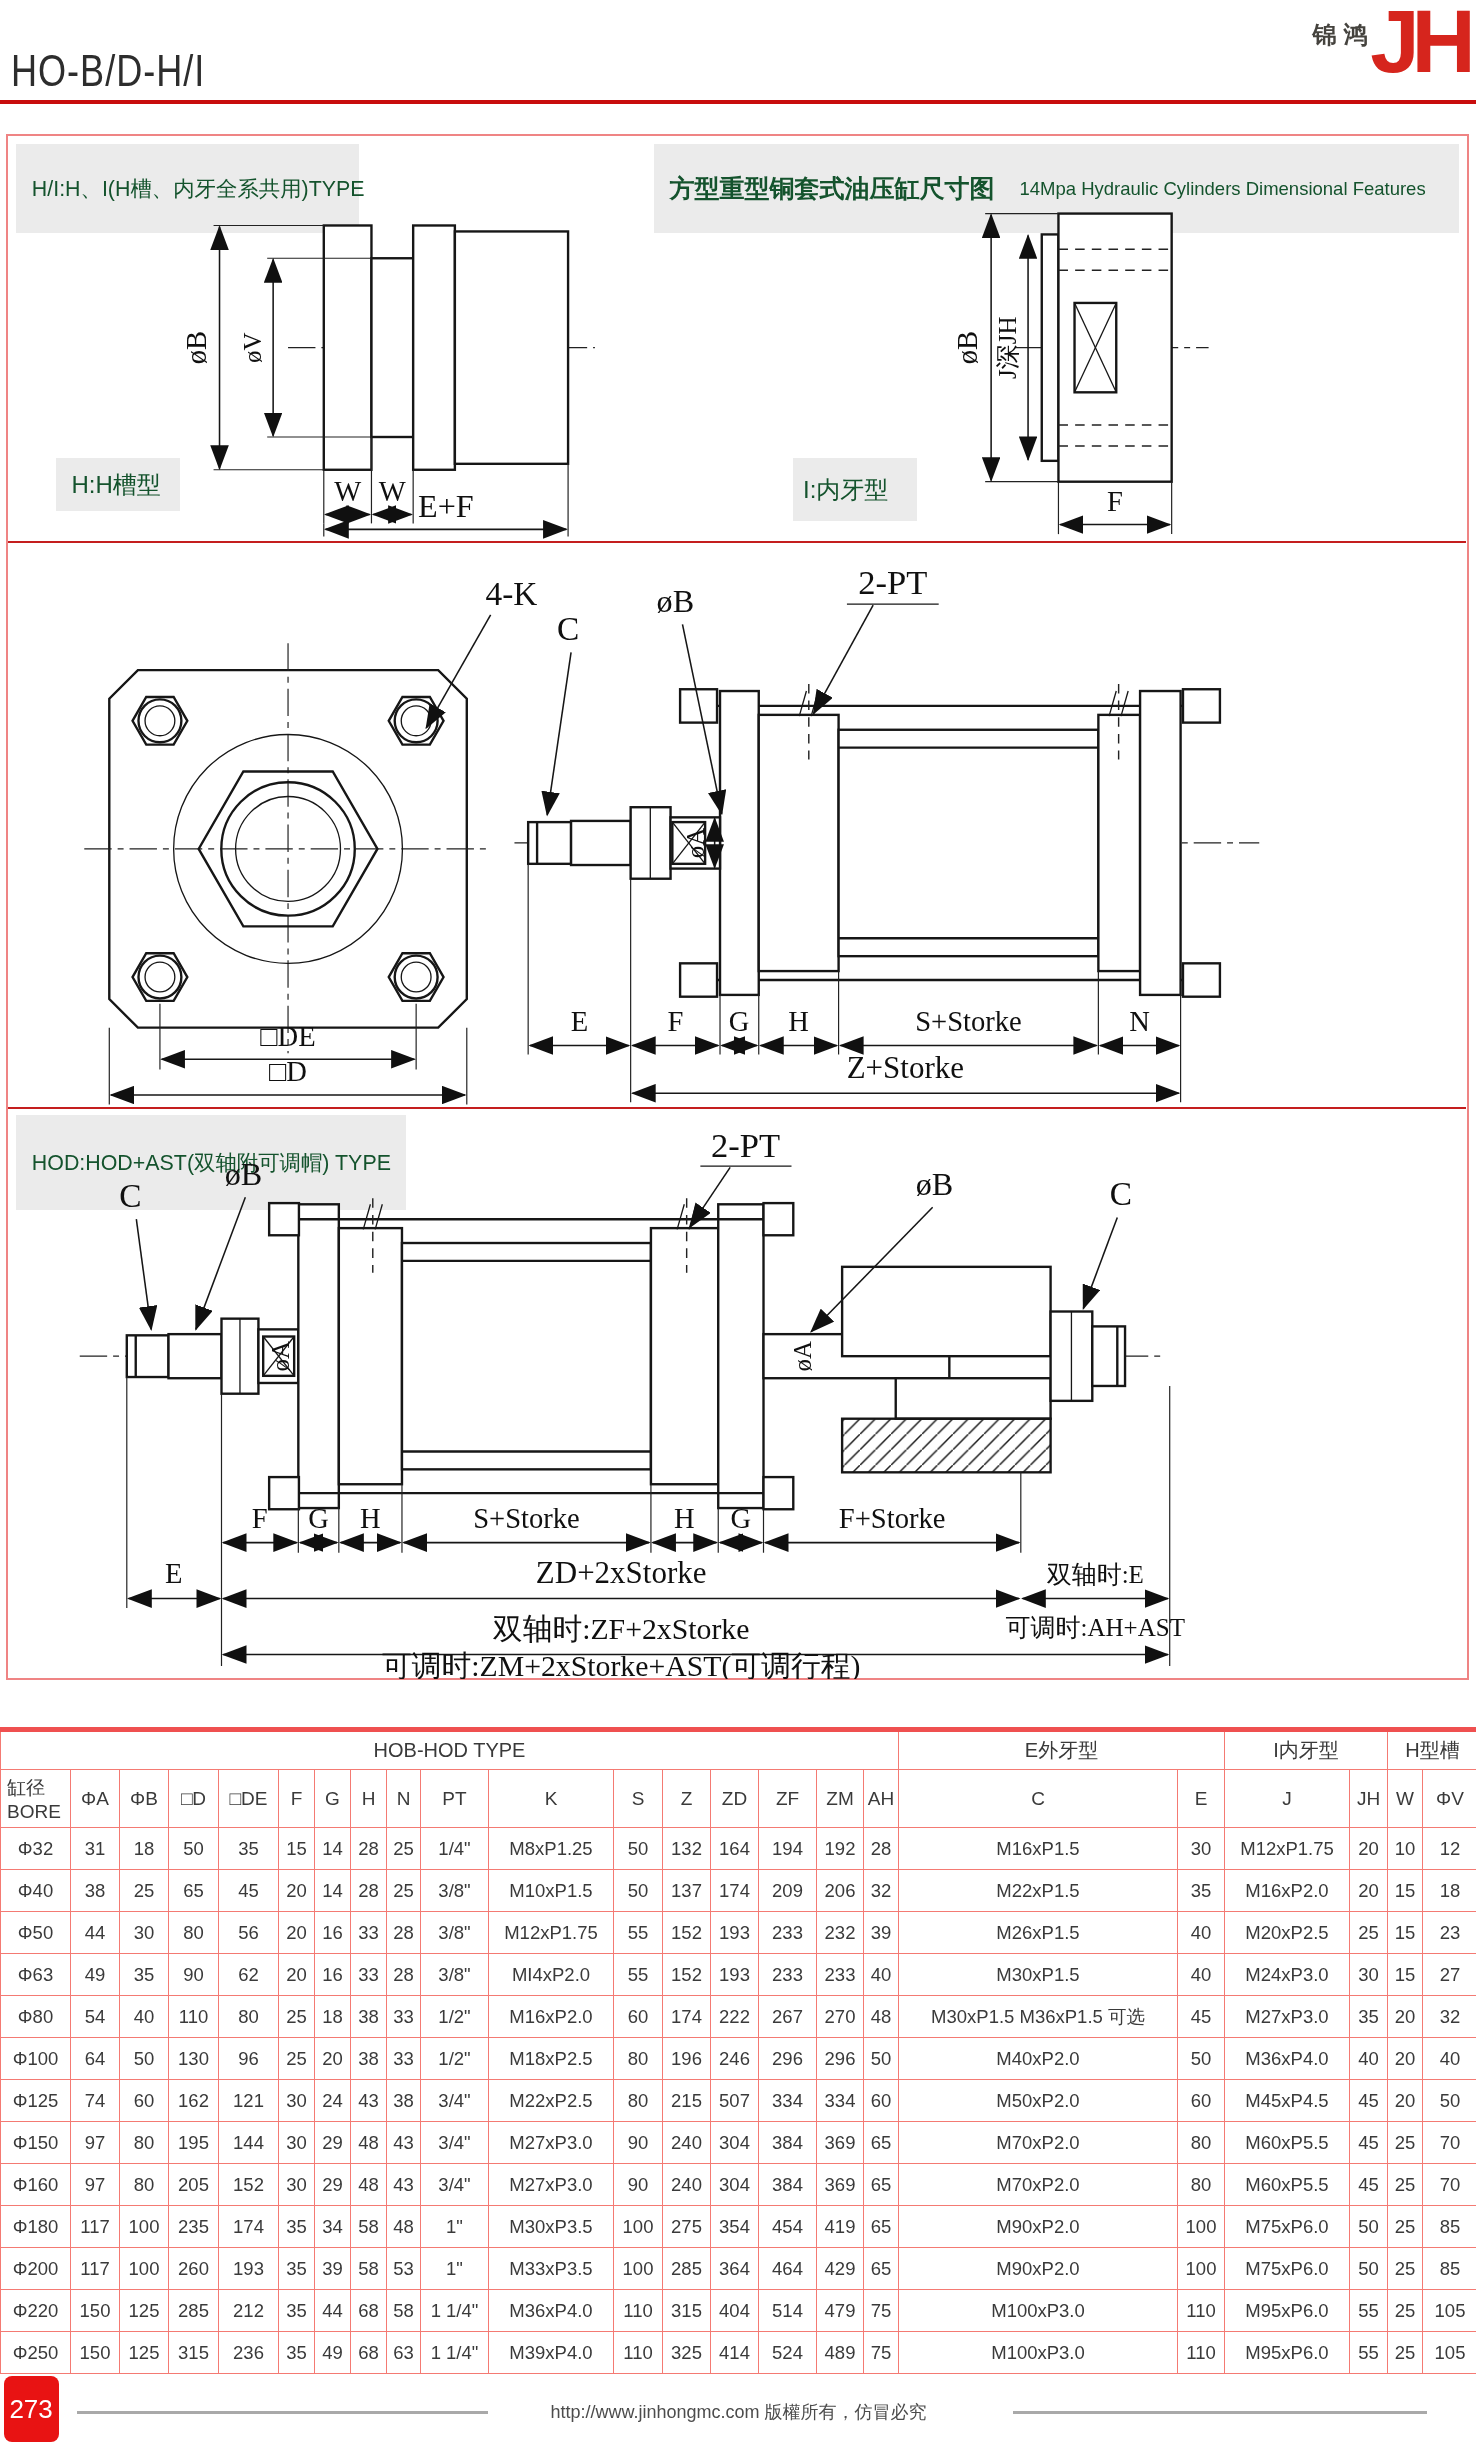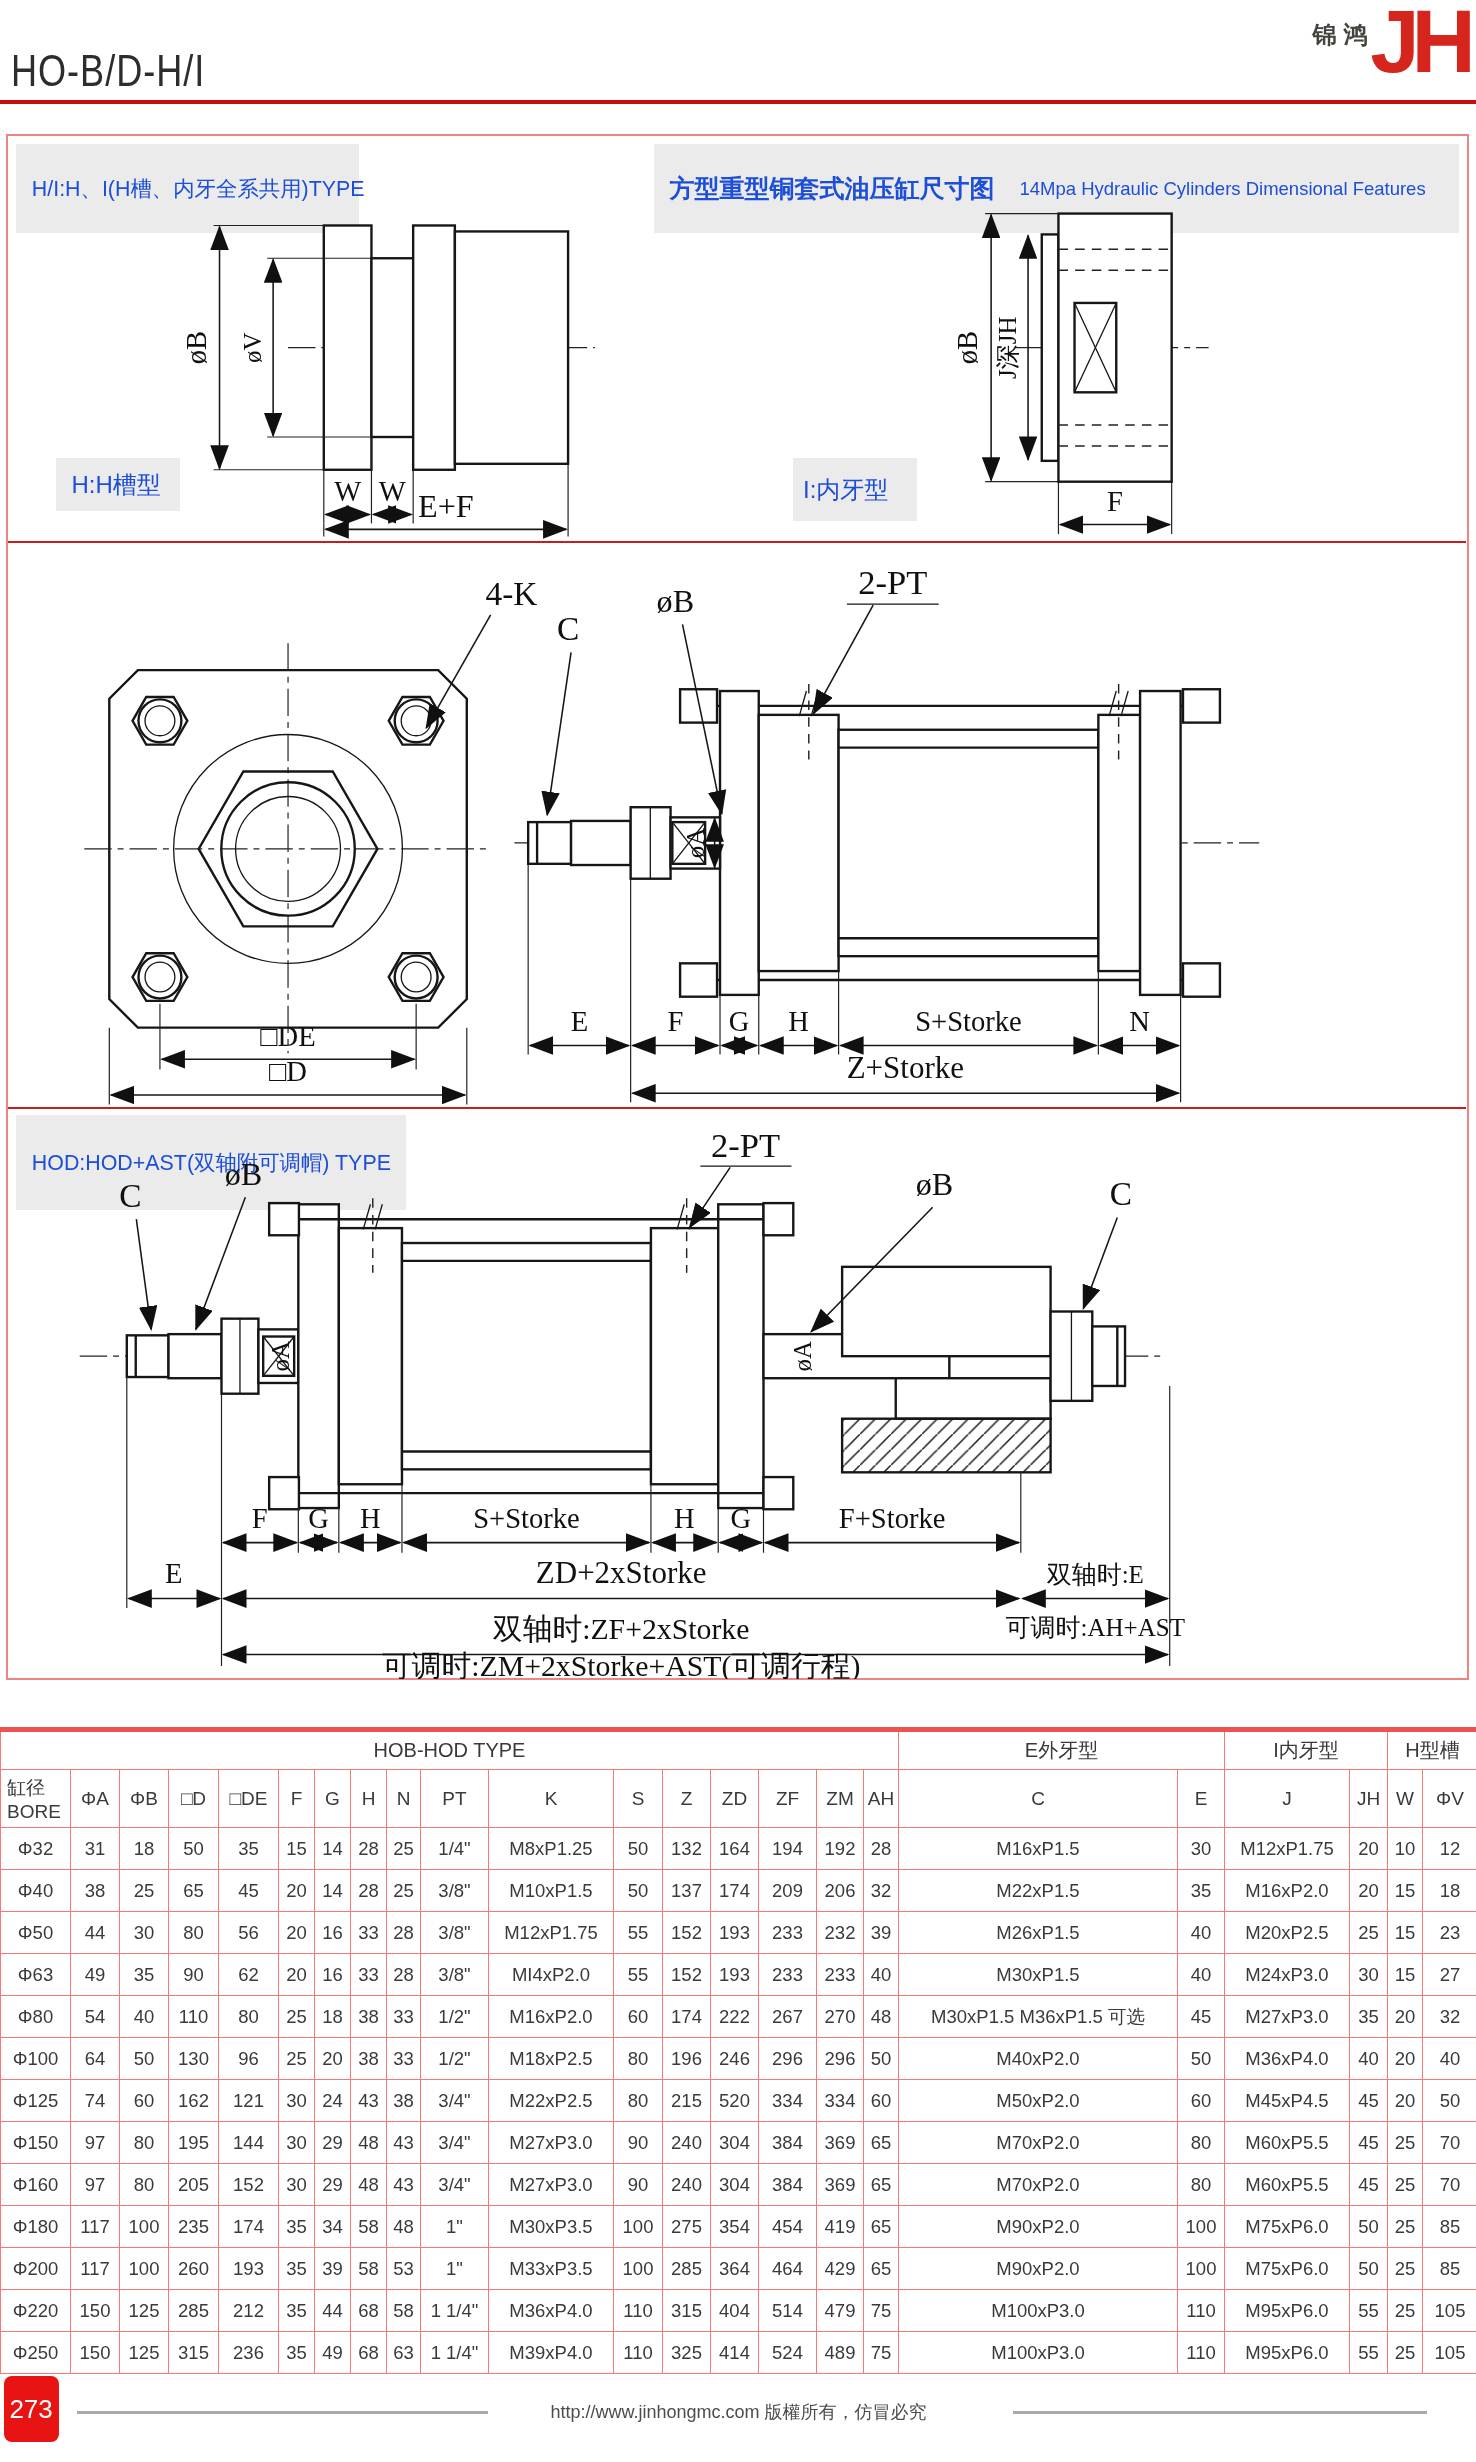--- a/index.html
+++ b/index.html
@@ -9,21 +9,21 @@
   
   #page-title{left:10.7px;top:46px;font-size:44px;color:#2d2d2d;letter-spacing:1.2px;transform:scaleX(.82);transform-origin:left;white-space:nowrap;}
   #logo{right:9.5px;top:3.6px;width:155px;height:95px;}
   #logo .cn{position:absolute;left:0;top:15.5px;font-size:24px;font-weight:bold;color:#45433e;letter-spacing:7.1px;}
   #logo .jh{position:absolute;right:0;top:-10.7px;font-size:89px;font-weight:bold;color:#d6251d;letter-spacing:-8.3px;line-height:1.1;}
   #top-rule{left:0;top:100px;width:1477px;height:4.2px;background:#c80d0d;}
 
   
   #panel{left:6px;top:134px;width:1463px;height:1546px;border:2.4px solid #ef8484;box-sizing:border-box;background:#fff;}
   .divider{position:absolute;left:0;width:1458px;height:1.8px;background:#c41e1e;}
-  .glabel{position:absolute;background:#ebebeb;color:#1d4ed8;display:flex;align-items:center;padding-left:15.5px;box-sizing:border-box;font-size:21.4px;white-space:nowrap;}
+  .glabel{position:absolute;background:#ebebeb;color:#14532d;display:flex;align-items:center;padding-left:15.5px;box-sizing:border-box;font-size:21.4px;white-space:nowrap;}
   .glabel .big{font-size:25px;font-weight:bold;margin-right:25px;}
   .glabel .en{font-size:18.5px;}
   svg{position:absolute;left:0;}
   svg text{font-family:"Liberation Serif",serif;fill:#101010;}
   .ln{fill:none;stroke:#161616;stroke-width:4;}
   .lnf{fill:#ffffff;stroke:#161616;stroke-width:4;}
   .thin{fill:none;stroke:#161616;stroke-width:2.2;}
   .cl{fill:none;stroke:#222;stroke-width:2;stroke-dasharray:46 10 10 10;}
   .dash{fill:none;stroke:#222;stroke-width:2.4;stroke-dasharray:16 12;}
   .ext{stroke:#222;stroke-width:2;}
@@ -557,21 +557,21 @@
         <td>162</td>
         <td>121</td>
         <td>30</td>
         <td>24</td>
         <td>43</td>
         <td>38</td>
         <td>3/4"</td>
         <td>M22xP2.5</td>
         <td>80</td>
         <td>215</td>
-        <td>520</td>
+        <td>507</td>
         <td>334</td>
         <td>334</td>
         <td>60</td>
         <td>M50xP2.0</td>
         <td>60</td>
         <td>M45xP4.5</td>
         <td>45</td>
         <td>20</td>
         <td>50</td>
       </tr>

